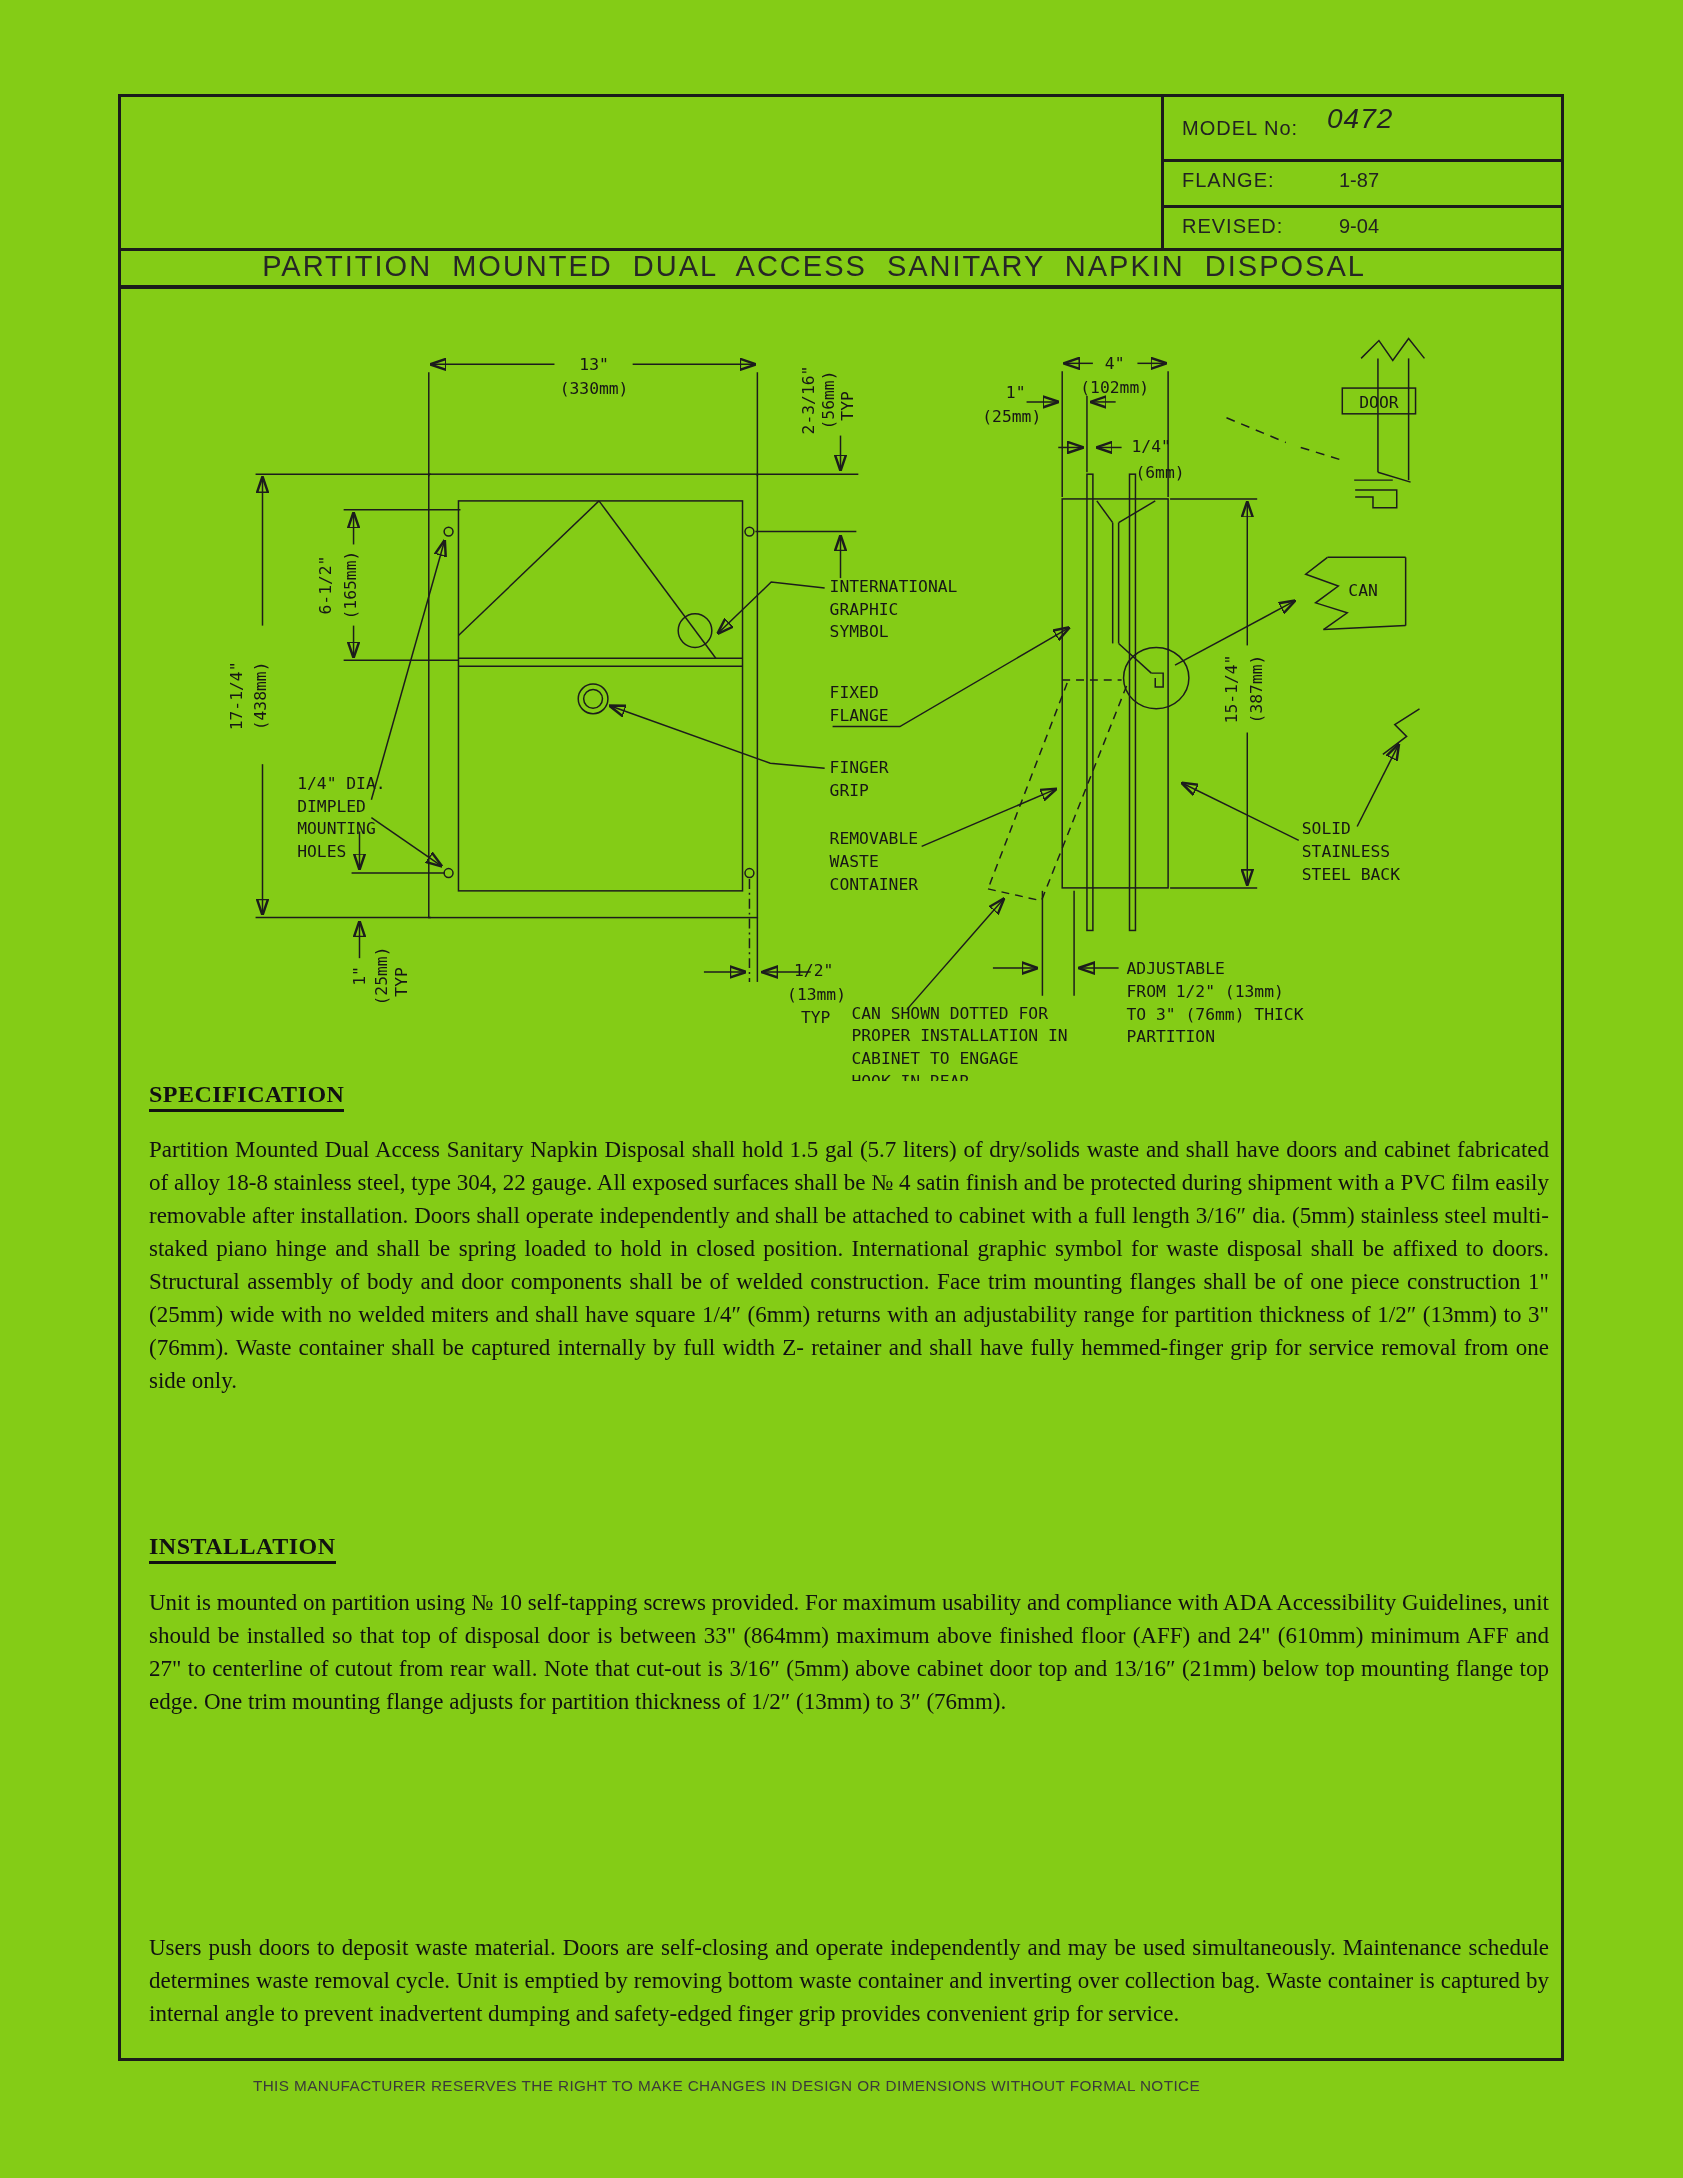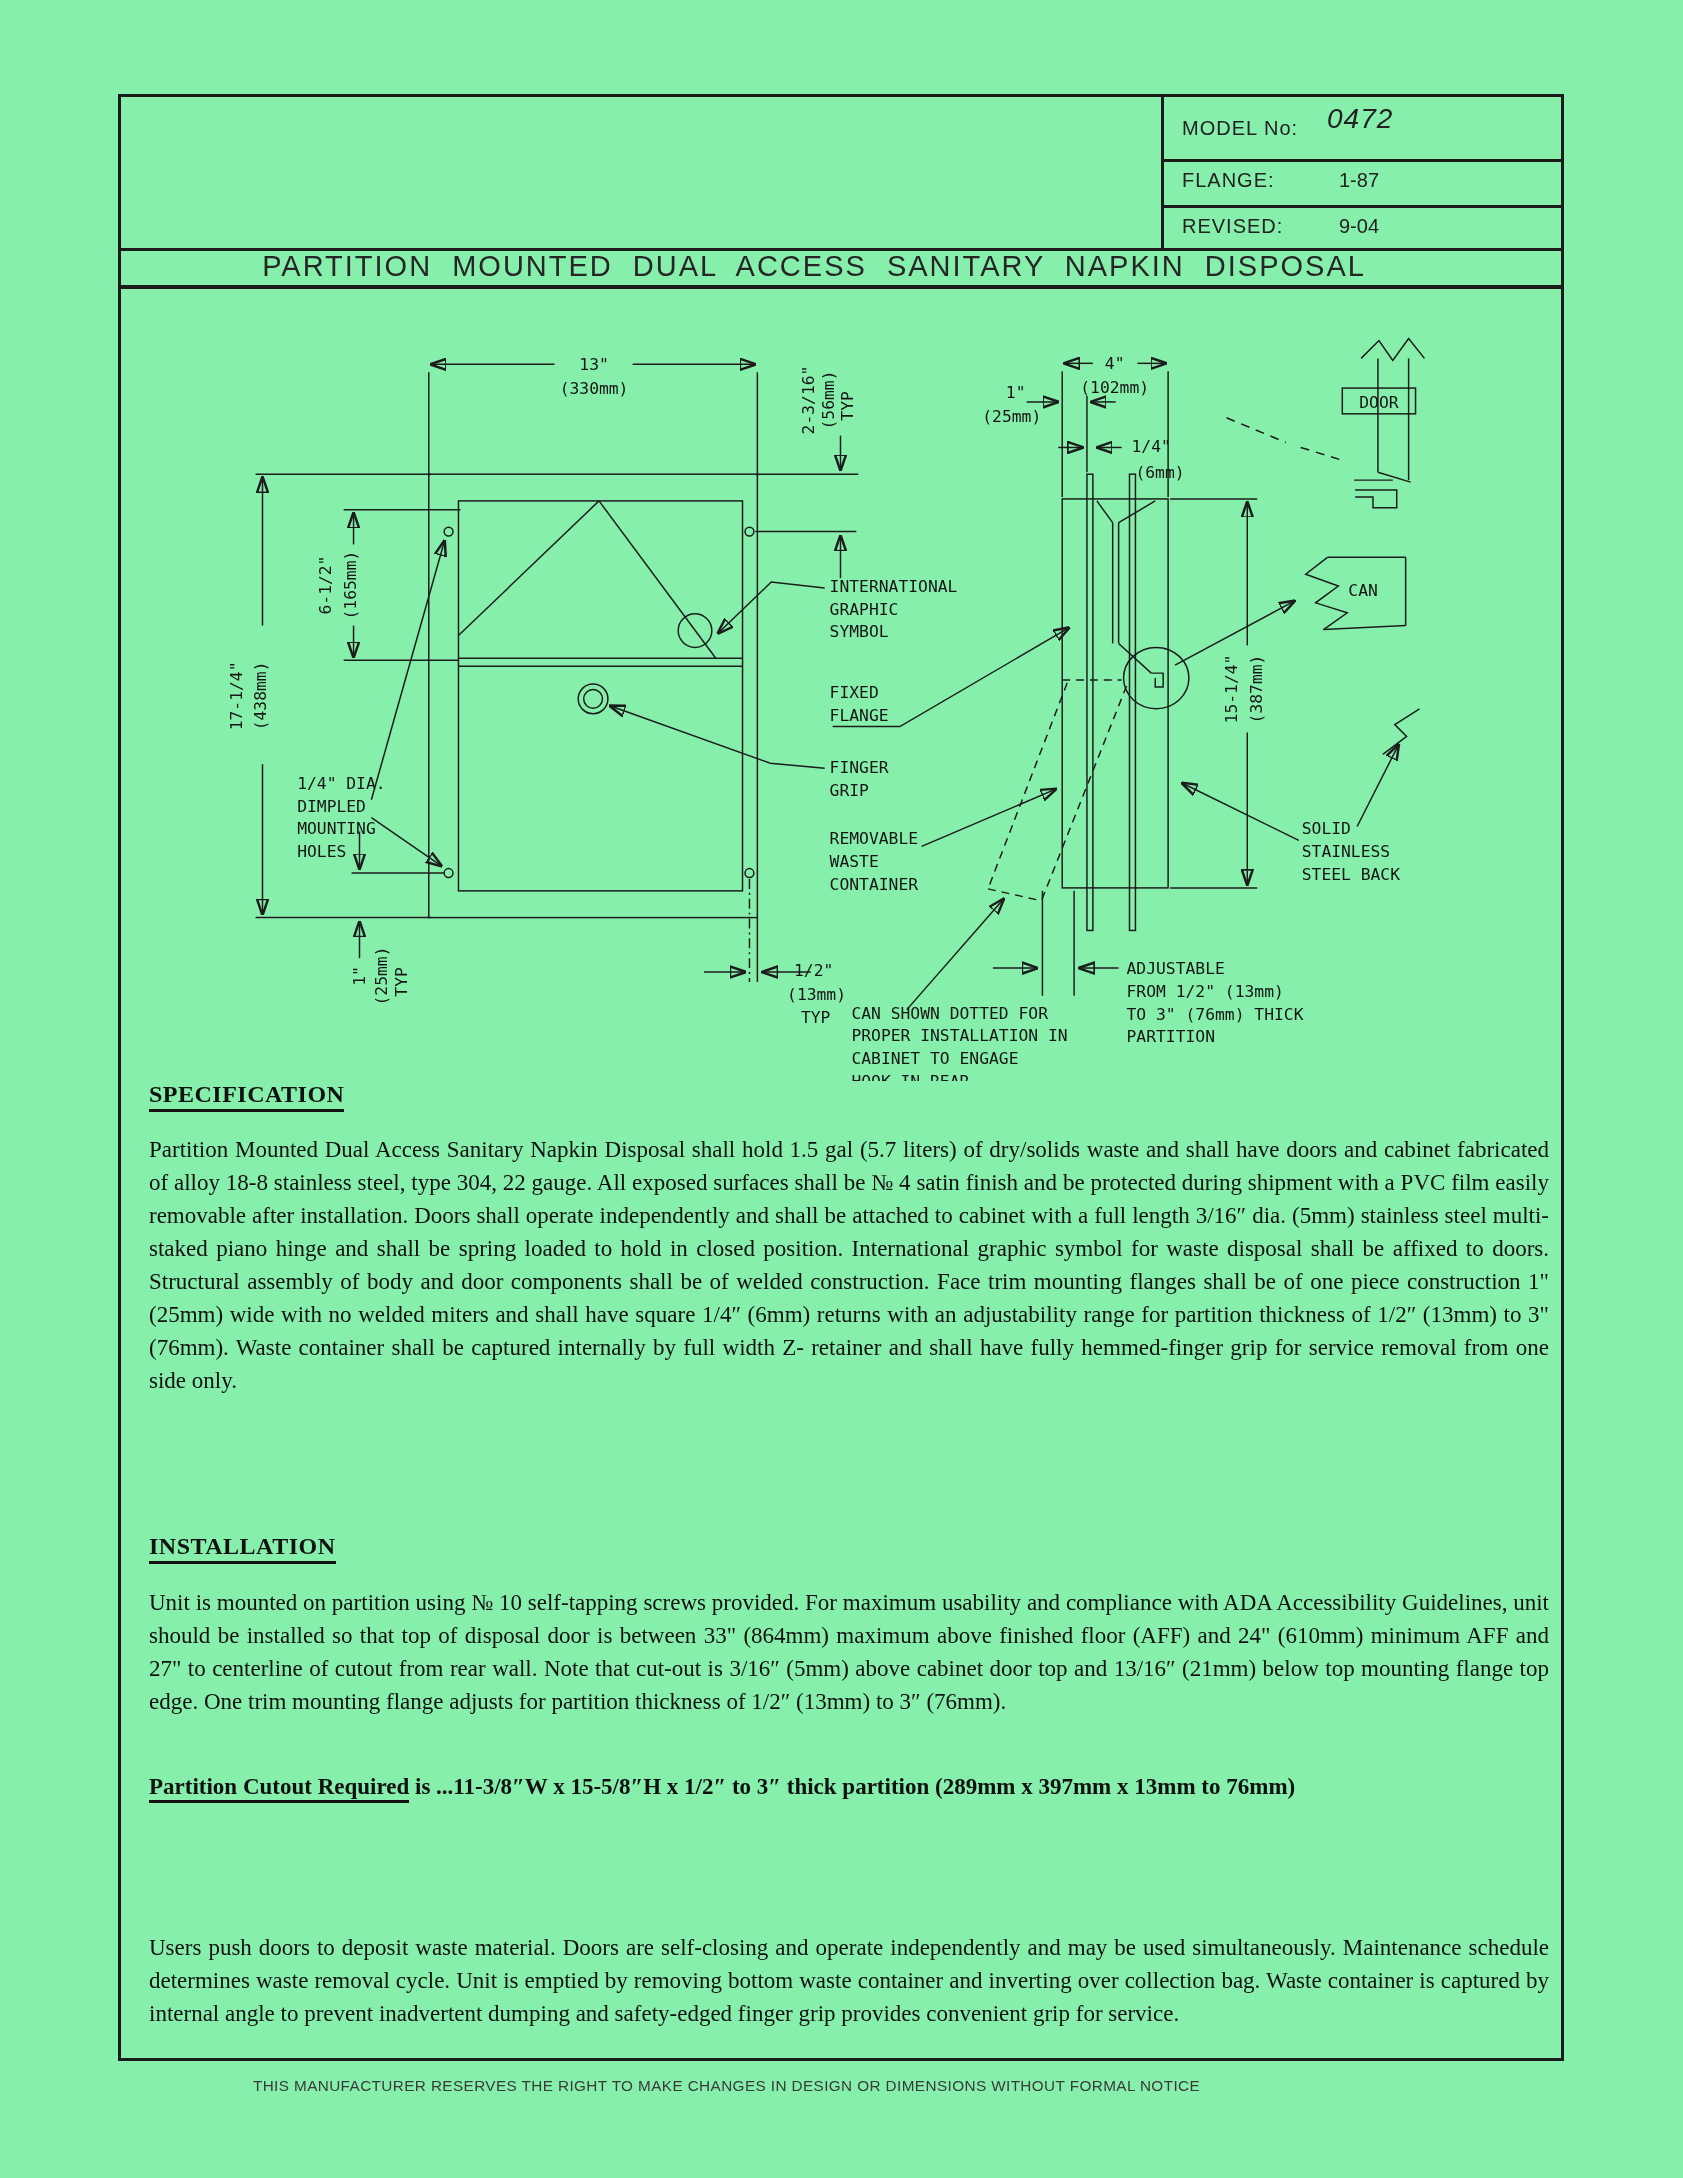--- a/index.html
+++ b/index.html
@@ -1,16 +1,16 @@
 <!DOCTYPE html>
 <html><head>
 <meta charset="utf-8">
 <style>
   html,body{margin:0;padding:0;background:#fff;}
-  #page{position:relative;width:1683px;height:2178px;background:#86efac;
+  #page{position:relative;width:1683px;height:2178px;background:#84cc16;
         font-family:"Liberation Sans",sans-serif;color:#1c1c1c;overflow:hidden;}
   .abs{position:absolute;}
   .page-border{left:118px;top:94px;width:1446px;height:1967px;
         border:3px solid #1b1b1b;box-sizing:border-box;}
   .hline{background:#1b1b1b;}
   .hdr-label{font-size:20px;letter-spacing:1px;color:#222;}
   .hdr-value{font-size:20px;color:#222;}
   .model-value{font-size:28px;color:#222;letter-spacing:1px;font-style:italic;}
   .title-bar{left:118px;top:250px;width:1392px;text-align:center;
         font-size:29px;letter-spacing:2px;word-spacing:10px;color:#262626;}
@@ -236,21 +236,18 @@
   <div class="abs sec" style="top:1081px;">
     <span class="sec-head">SPECIFICATION</span>
   </div>
   <div class="abs sec sec-body" style="top:1117px;">Partition Mounted Dual Access Sanitary Napkin Disposal shall hold 1.5 gal (5.7 liters) of dry/solids waste and shall have doors and cabinet fabricated of alloy 18-8 stainless steel, type 304, 22 gauge.  All exposed surfaces shall be № 4 satin finish and be protected during shipment with a PVC film easily removable after installation.  Doors shall operate independently and shall be attached to cabinet with a full length 3/16″ dia. (5mm) stainless steel multi-staked piano hinge and shall be spring loaded to hold in closed position.  International graphic symbol for waste disposal shall be affixed to doors.  Structural assembly of body and door components shall be of welded construction.  Face trim mounting flanges shall be of one piece construction 1" (25mm) wide with no welded miters and shall have square 1/4″ (6mm) returns with an adjustability range for partition thickness of 1/2″ (13mm) to 3" (76mm).  Waste container shall be captured internally by full width Z- retainer and shall have fully hemmed-finger grip for service removal from one side only.</div>
 
   <div class="abs sec" style="top:1533px;">
     <span class="sec-head">INSTALLATION</span>
   </div>
   <div class="abs sec sec-body" style="top:1570px;">Unit is mounted on partition using № 10 self-tapping screws provided.  For maximum usability and compliance with ADA Accessibility Guidelines, unit should be installed so that top of disposal door is between 33" (864mm) maximum above finished floor (AFF) and 24" (610mm) minimum AFF and 27" to centerline of cutout from rear wall. Note that cut-out is 3/16″ (5mm) above cabinet door top and 13/16″ (21mm) below top mounting flange top edge.  One trim mounting flange adjusts for partition thickness of 1/2″ (13mm) to 3″ (76mm).</div>
 
-  <div class="abs sec cutout" style="top:1774px;">
-    <span class="cutout-label">Partition Cutout Required</span><span> is ...11-3/8″W   x   15-5/8″H   x   1/2″ to   3″ thick partition (289mm x 397mm x 13mm to 76mm)</span>
-  </div>
 
   <div class="abs sec sec-body" style="top:1915px;">Users push doors to deposit waste material.  Doors are self-closing and operate independently and may be used simultaneously.  Maintenance schedule determines waste removal cycle.  Unit is emptied by removing bottom waste container and inverting over collection bag.  Waste container is captured by internal angle to prevent inadvertent dumping and safety-edged finger grip provides convenient grip for service.</div>
 
   <div class="abs footer">THIS MANUFACTURER RESERVES THE RIGHT TO MAKE CHANGES IN DESIGN OR DIMENSIONS WITHOUT FORMAL NOTICE</div>
 </div>
 
 
 </body></html>

